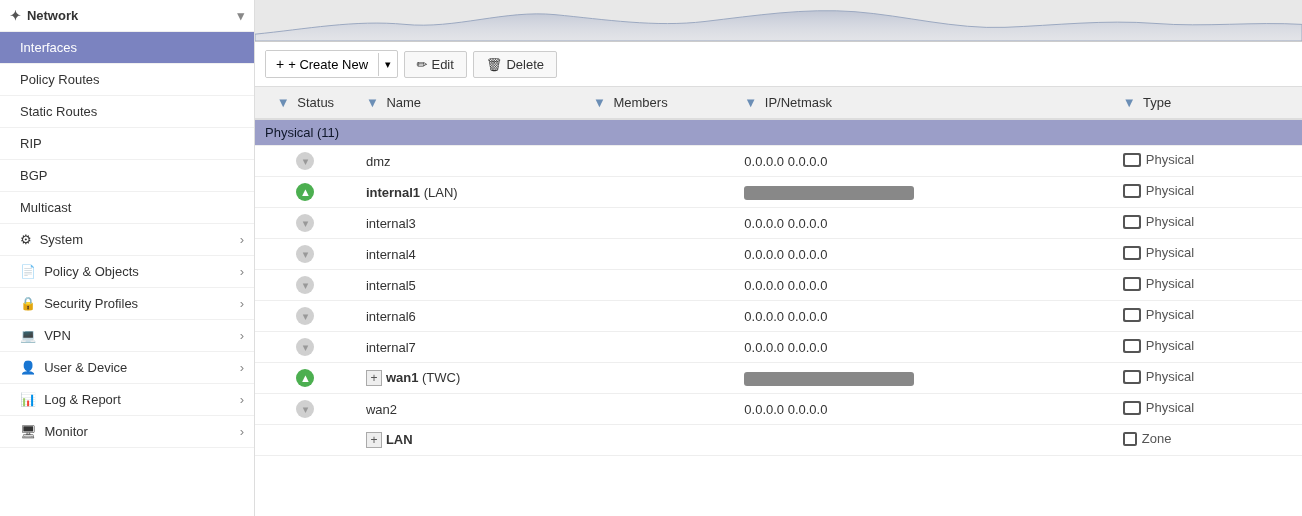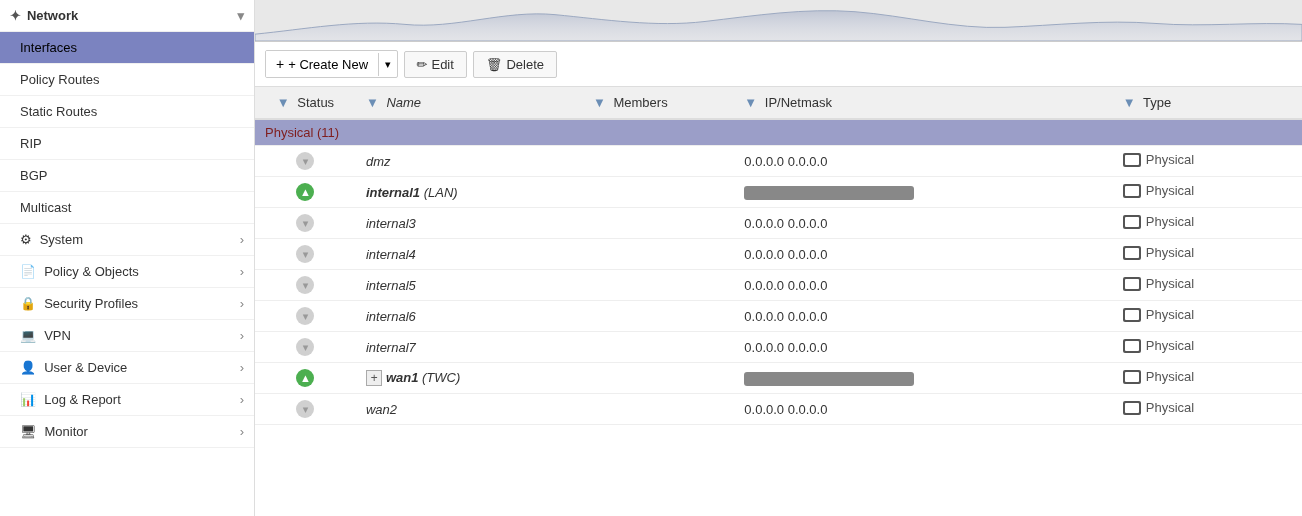--- a/index.html
+++ b/index.html
@@ -42,21 +42,21 @@
       display: flex;
       align-items: center;
       padding: 8px 10px 8px 20px;
       color: #333;
       cursor: pointer;
       border-bottom: 1px solid #f0f0f0;
     }
 
     .sidebar-item.active {
       background: #7b83c0;
-      color: #000000;
+      color: #ffffff;
     }
 
     .sidebar-item .arrow {
       margin-left: auto;
       color: #888;
     }
 
     
     #main {
       flex: 1;
@@ -155,37 +155,37 @@
       white-space: nowrap;
     }
 
     thead th .filter-icon {
       color: #6b8eb5;
       margin-right: 4px;
     }
 
     .group-header td {
       background: #9b9ec8;
-      color: #7f1d1d;
+      color: #0f172a;
       padding: 5px 10px;
       font-size: 13px;
     }
 
     tbody tr {
       border-bottom: 1px solid #eee;
     }
 
     tbody td {
       padding: 6px 10px;
       color: #333;
       font-size: 13px;
     }
 
     .col-status { width: 80px; text-align: center; }
-    .col-name { width: 180px; font-style: italic; }
+    .col-name { width: 180px; }
     .col-members { width: 120px; }
     .col-ip { width: 300px; }
     .col-type { width: 150px; }
   </style>
 </head>
 <body>
 
 <div id="sidebar">
   <div class="sidebar-section-header">
     <span class="icon">✦</span>
@@ -385,16 +385,23 @@
           </tr>
           <tr style="cursor: pointer;">
             <td class="col-status" style="text-align: center;"><div style="width:18px;height:18px;border-radius:50%;background:#d0d0d0;display:inline-flex;align-items:center;justify-content:center;color:#999;font-size:11px;">▾</div></td>
             <td class="col-name"><span>wan2</span></td>
             <td class="col-members"></td>
             <td class="col-ip">0.0.0.0 0.0.0.0</td>
             <td class="col-type"><span style="display:inline-flex;align-items:center;gap:5px;color:#555;"><span style="width:18px;height:14px;background:#555;border-radius:2px;display:inline-block;position:relative;">
                   <span style="position:absolute;top:2px;left:2px;right:2px;bottom:2px;background:#fff;border-radius:1px;"></span>
                 </span> Physical</span></td>
           </tr>
+          <tr style="cursor: pointer;">
+            <td class="col-status" style="text-align: center;"></td>
+            <td class="col-name"><span style="width:16px;height:16px;border:1px solid #aaa;background:#eee;display:inline-flex;align-items:center;justify-content:center;cursor:pointer;font-size:12px;color:#555;margin-right:4px;">+</span><span style="font-weight:bold;">LAN</span><span></span></td>
+            <td class="col-members"></td>
+            <td class="col-ip"></td>
+            <td class="col-type"><span style="display:inline-flex;align-items:center;gap:5px;color:#555;"><span style="width:14px;height:14px;border:2px solid #555;display:inline-block;border-radius:2px;"></span> Zone</span></td>
+          </tr>
         </tbody>
     </table>
   </div>
 </div>
 
 </body></html>

